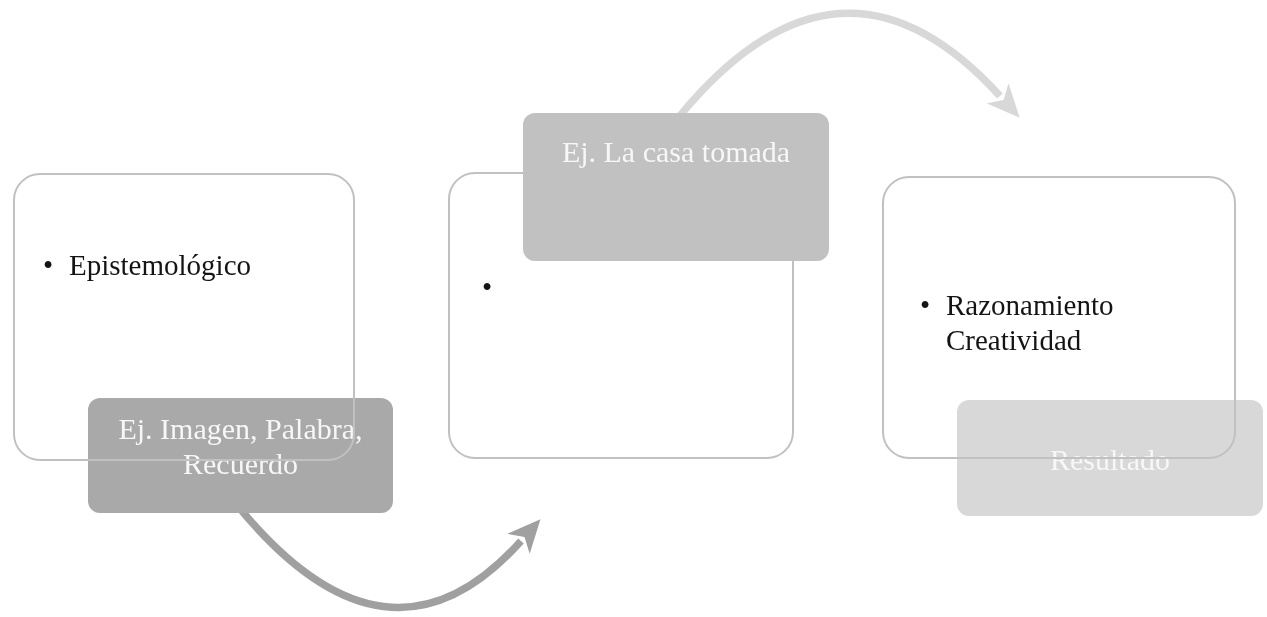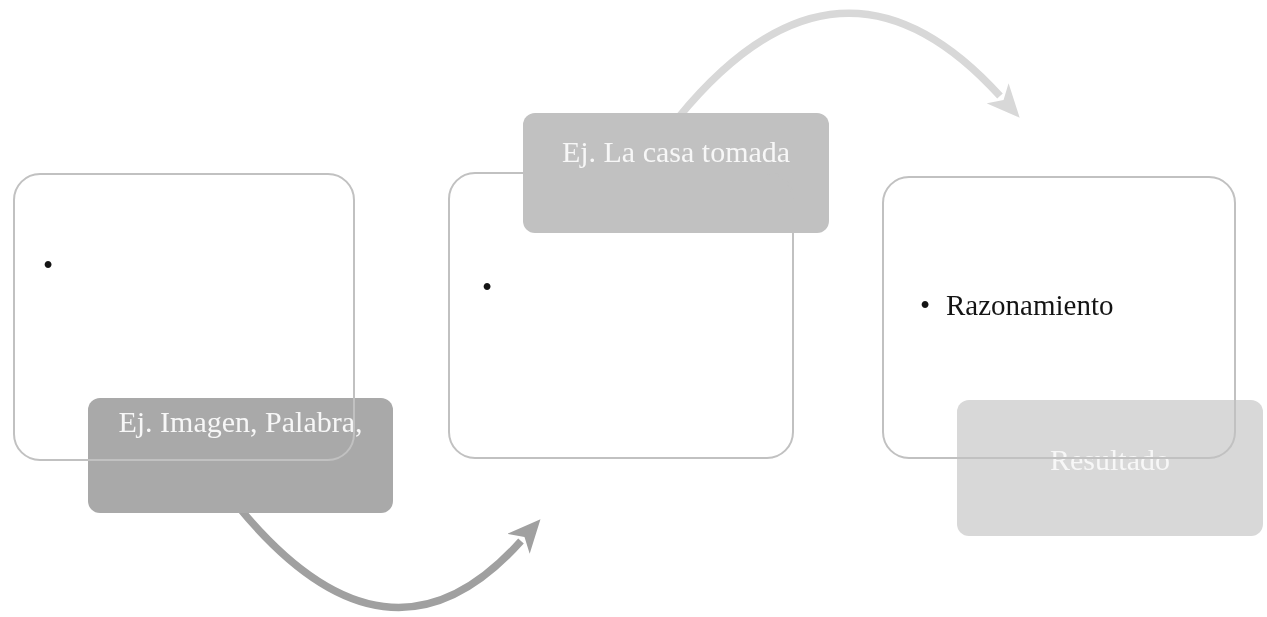--- a/index.html
+++ b/index.html
@@ -30,29 +30,29 @@
     box-sizing: border-box;
     border-radius: 12px;
     color: var(--label_text, #f7f7f7);
     font-size: 30px;
     text-align: center;
   }
   .label .line { display: block; }
   .label-1 {
     left: 88px; top: 398px; width: 305px; height: 115px;
     background: var(--label1_bg, #a9a9a9);
-    padding-top: 6px; line-height: 35px;
+    padding-top: 13px; line-height: 35px;
   }
   .label-2 {
-    left: 523px; top: 113px; width: 306px; height: 120px;
+    left: 523px; top: 113px; width: 306px; height: 148px;
     background: var(--label2_bg, #c1c1c1);
     padding-top: 16px; line-height: 46px;
   }
   .label-3 {
-    left: 957px; top: 400px; width: 306px; height: 136px;
+    left: 957px; top: 400px; width: 306px; height: 116px;
     background: var(--label3_bg, #d8d8d8);
     padding-top: 42px; line-height: 35px;
   }
 
   
   .box {
     position: absolute;
     box-sizing: border-box;
     background: transparent;
     border: 2px solid var(--box_border, #c1c1c1);
@@ -85,46 +85,49 @@
       <marker id="head-light" viewBox="0 0 4.4 4" markerWidth="4.4" markerHeight="4" refX="0.5" refY="2" orient="auto" markerUnits="strokeWidth">
         <path class="head-light" d="M0,0 L4.4,2 L0,4 L1.2,2 Z"></path>
       </marker>
     </defs>
     <path class="arrow-path arrow-dark" d="M 237 505 Q 388 690 521 541" marker-end="url(#head-dark)"></path>
     <path class="arrow-path arrow-light" d="M 678 118 Q 840 -80 1000 96" marker-end="url(#head-light)"></path>
   </svg>
 
   <div class="label label-1">
     <span class="line">Ej. Imagen, Palabra,</span>
+    <span class="line">Recuerdo</span>
   </div>
   <div class="label label-2">
     <span class="line">Ej. La casa tomada</span>
   </div>
   <div class="label label-3">
     <span class="line">Resultado</span>
   </div>
 
   <div class="box box-1">
     <div class="content">
       <span class="bullet">•</span>
       <span class="lines">
+        <span class="line">Epistemológico</span>
       </span>
     </div>
   </div>
 
   <div class="box box-2">
     <div class="content">
       <span class="bullet">•</span>
       <span class="lines">
       </span>
     </div>
   </div>
 
   <div class="box box-3">
     <div class="content">
       <span class="bullet">•</span>
       <span class="lines">
         <span class="line">Razonamiento</span>
+        <span class="line">Creatividad</span>
       </span>
     </div>
   </div>
 
 </div>
 
 </body></html>

